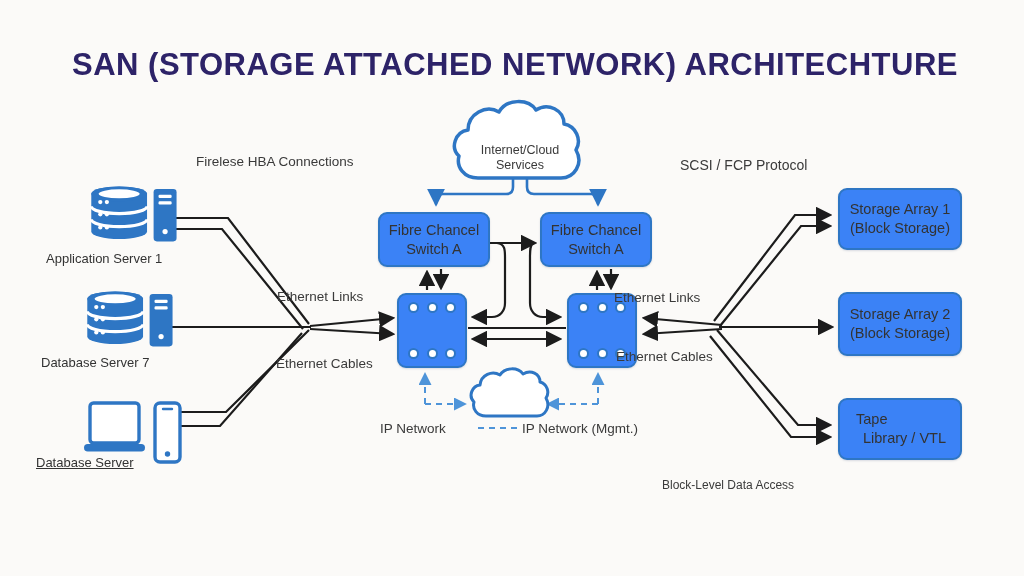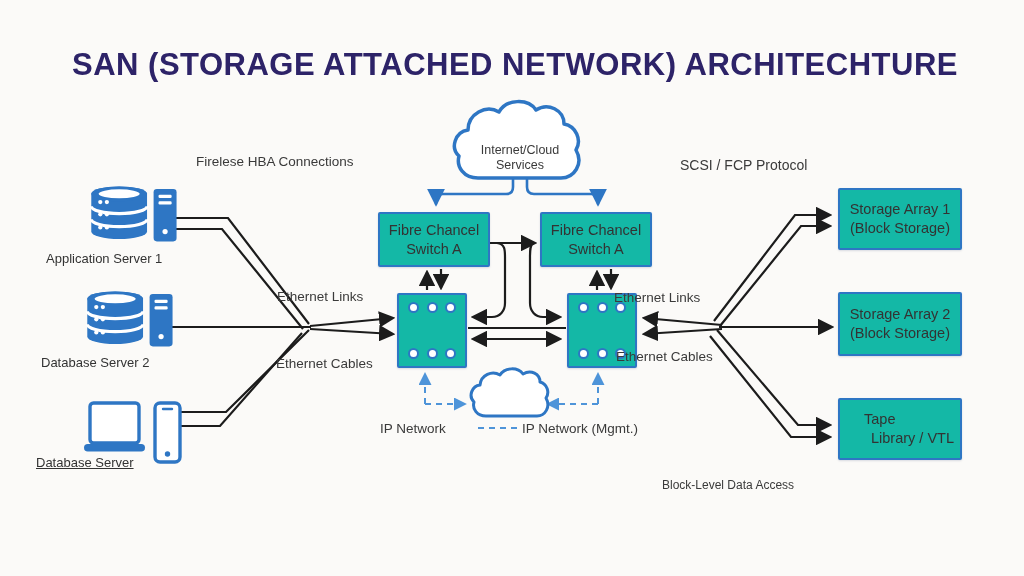--- a/index.html
+++ b/index.html
@@ -3,28 +3,28 @@
 <meta charset="utf-8">
 <style>
   html,body{margin:0;padding:0;}
   body{font-family:"Liberation Sans",sans-serif;background:#e9e9e9;}
   #canvas{position:relative;width:1024px;height:576px;background:#fbfaf8;overflow:hidden;}
   #wires{position:absolute;left:0;top:0;z-index:1;}
   .lbl{position:absolute;z-index:3;color:#3a3a3a;font-size:13.5px;text-align:left;white-space:nowrap;}
   .lbl.big{font-size:13px;color:#333;}
   #title{position:absolute;left:3px;top:47px;width:1024px;text-align:center;
          font-size:31px;font-weight:bold;letter-spacing:.5px;color:#2d2368;z-index:3;}
-  .node{position:absolute;z-index:2;background:#14b8a6;border:2.5px solid #2e76c4;border-radius:2px;
+  .node{position:absolute;z-index:2;background:#3b82f6;border:2.5px solid #2e76c4;border-radius:9px;
         box-sizing:border-box;display:flex;flex-direction:column;align-items:center;justify-content:center;
         color:#333;font-size:14.5px;line-height:1.3;box-shadow:0 1px 2px rgba(60,80,120,.18);}
   .node span{white-space:nowrap;}
   .switch{justify-content:space-between;padding:7px 9px;}
   .prow{display:flex;width:100%;justify-content:space-between;}
   .port{width:11px;height:11px;border:2.5px solid #2e76c4;border-radius:50%;background:#fff;box-sizing:border-box;}
-  .tape-box{align-items:flex-start;padding-left:24px;}
+  .tape-box{align-items:flex-start;padding-left:16px;}
   .tape-box .indent{padding-left:7px;}
   #cloud-top-text{position:absolute;left:462px;top:143px;width:116px;z-index:3;text-align:center;
                   font-size:12.5px;line-height:1.2;color:#3a3a3a;}
 </style>
 </head>
 <body>
 
 <div id="canvas">
 
   <svg id="wires" width="1024" height="576" viewBox="0 0 1024 576">
@@ -128,21 +128,21 @@
     <g transform="translate(84,400)">
       <use href="#icon-laptop-phone"></use>
       </g>
   </svg>
 
   <div id="title">SAN (STORAGE ATTACHED NETWORK) ARCHITECHTURE</div>
 
   <div class="lbl" style="left:196px;top:154px;width:200px;">Firelese HBA Connections</div>
 
   <div class="lbl big" style="left:46px;top:251px;width:170px;">Application Server 1</div>
-  <div class="lbl big" style="left:41px;top:355px;width:170px;">Database Server 2</div>
+  <div class="lbl big" style="left:41px;top:355px;width:170px;">Database Server 7</div>
   <div class="lbl big" style="left:36px;top:455px;width:170px;text-decoration:underline;">Database Server</div>
 
   <div class="lbl" style="left:277px;top:289px;width:140px;">Ethernet Links</div>
   <div class="lbl" style="left:276px;top:356px;width:140px;">Ethernet Cables</div>
   <div class="lbl" style="left:614px;top:290px;width:140px;">Ethernet Links</div>
   <div class="lbl" style="left:616px;top:349px;width:140px;">Ethernet Cables</div>
 
   <div class="lbl" style="left:680px;top:157px;width:160px;font-size:14px;">SCSI / FCP Protocol</div>
   <div class="lbl" style="left:662px;top:478px;width:175px;font-size:12px;">Block-Level Data Access</div>
 

